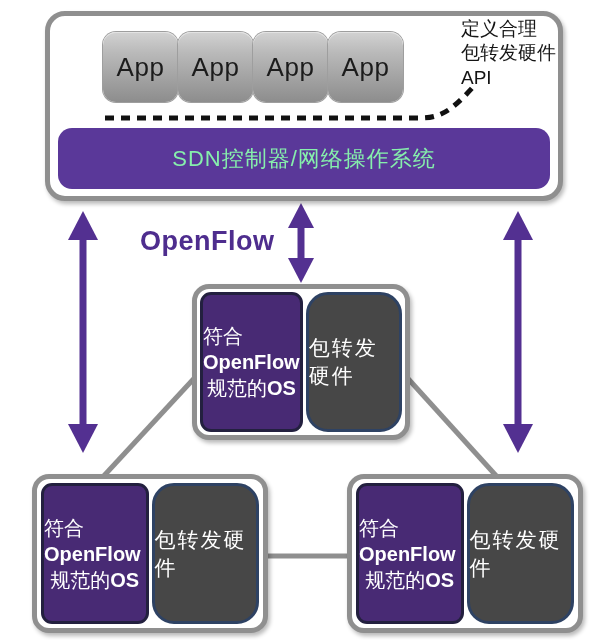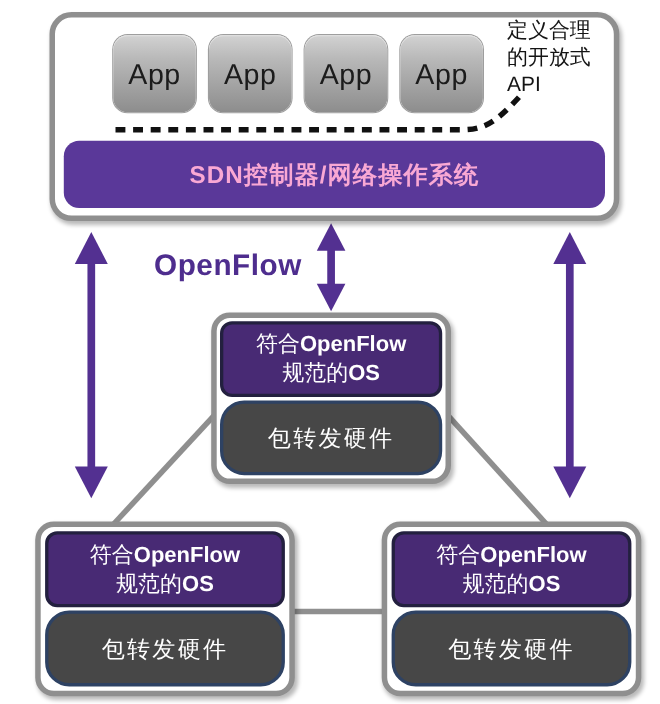--- a/index.html
+++ b/index.html
@@ -9,50 +9,50 @@
   }
   .overlay{position:absolute;left:0;top:0;width:600px;height:640px;z-index:1;}
 
   
   .controller-box{
     position:absolute;left:45px;top:11px;width:508px;height:180px;
     background:#ffffff;border:5px solid #8f8f8f;border-radius:20px;z-index:2;
     box-shadow:2px 3px 4px rgba(0,0,0,0.28);
   }
   .inner-svg{position:absolute;left:0;top:0;width:508px;height:180px;}
-  .apps-row{position:absolute;left:53px;top:16px;display:flex;gap:12px;text-align:right;}
+  .apps-row{position:absolute;left:53px;top:16px;display:flex;text-align:right;}
   .app-box{
     width:75px;height:70px;border-radius:13px;
     background:linear-gradient(#d2d2d2,#b9b9b9 30%,#8d8d8d);
     box-shadow:inset 0 1px 0 #e3e3e3, 0 0 0 1px #9e9e9e;
     display:flex;align-items:center;justify-content:center;
     font-size:26px;color:#1c1c1c;letter-spacing:0.5px;
   }
   .api-note{
     position:absolute;left:411px;top:1px;width:95px;
     font-size:19px;line-height:1.28;color:#141414;white-space:pre-line;
   }
   .sdn-bar{
     position:absolute;left:8px;top:112px;width:492px;height:61px;
     background:#5a3899;border-radius:14px;
     display:flex;align-items:center;justify-content:center;
-    color:#f9a8d4;font-weight:bold;font-size:22px;letter-spacing:1px;
+    color:#86efac;font-weight:normal;font-size:22px;letter-spacing:1px;
   }
 
   
   .openflow-label{
     position:absolute;left:140px;top:226px;z-index:2;
     color:#4e2d8e;font-size:27px;font-weight:bold;letter-spacing:0.5px;
   }
 
   
   .switch{
     position:absolute;background:#ffffff;border:5px solid #8f8f8f;border-radius:17px;
     box-shadow:2px 3px 4px rgba(0,0,0,0.28);z-index:2;
-    display:flex;flex-direction:column;gap:3px;box-sizing:border-box;
+    display:flex;gap:3px;box-sizing:border-box;
   }
   .switch.mid{left:192px;top:284px;width:218px;height:156px;padding:3px;}
   .switch.left{left:32px;top:474px;width:236px;height:159px;padding:4px;}
   .switch.right{left:347px;top:474px;width:236px;height:159px;padding:4px;}
   .os-box{
     flex:1;background:#482a74;border:3px solid #23203f;border-radius:11px;
     display:flex;flex-direction:column;align-items:center;justify-content:center;
     color:#ffffff;font-size:20px;line-height:1.3;
   }
   .os-box .zh{font-weight:500;}
@@ -102,21 +102,21 @@
     <svg class="inner-svg" viewBox="0 0 508 180">
       <path d="M 55 102 L 370 102 C 392 102 403 93 424 70" fill="none" stroke="#111111" stroke-width="5" stroke-dasharray="9 7"></path>
     </svg>
     <div class="apps-row">
       <div class="app-box">App</div>
       <div class="app-box">App</div>
       <div class="app-box">App</div>
       <div class="app-box">App</div>
     </div>
     <div class="api-note">定义合理
-的开放式
+包转发硬件
 API</div>
     <div class="sdn-bar">SDN控制器/网络操作系统</div>
   </div>
 
   <div class="openflow-label">OpenFlow</div>
 
   <div class="switch mid">
     <div class="os-box">
       <div><span class="zh">符合</span><span class="en">OpenFlow</span></div>
       <div><span class="zh">规范的</span><span class="en">OS</span></div>

